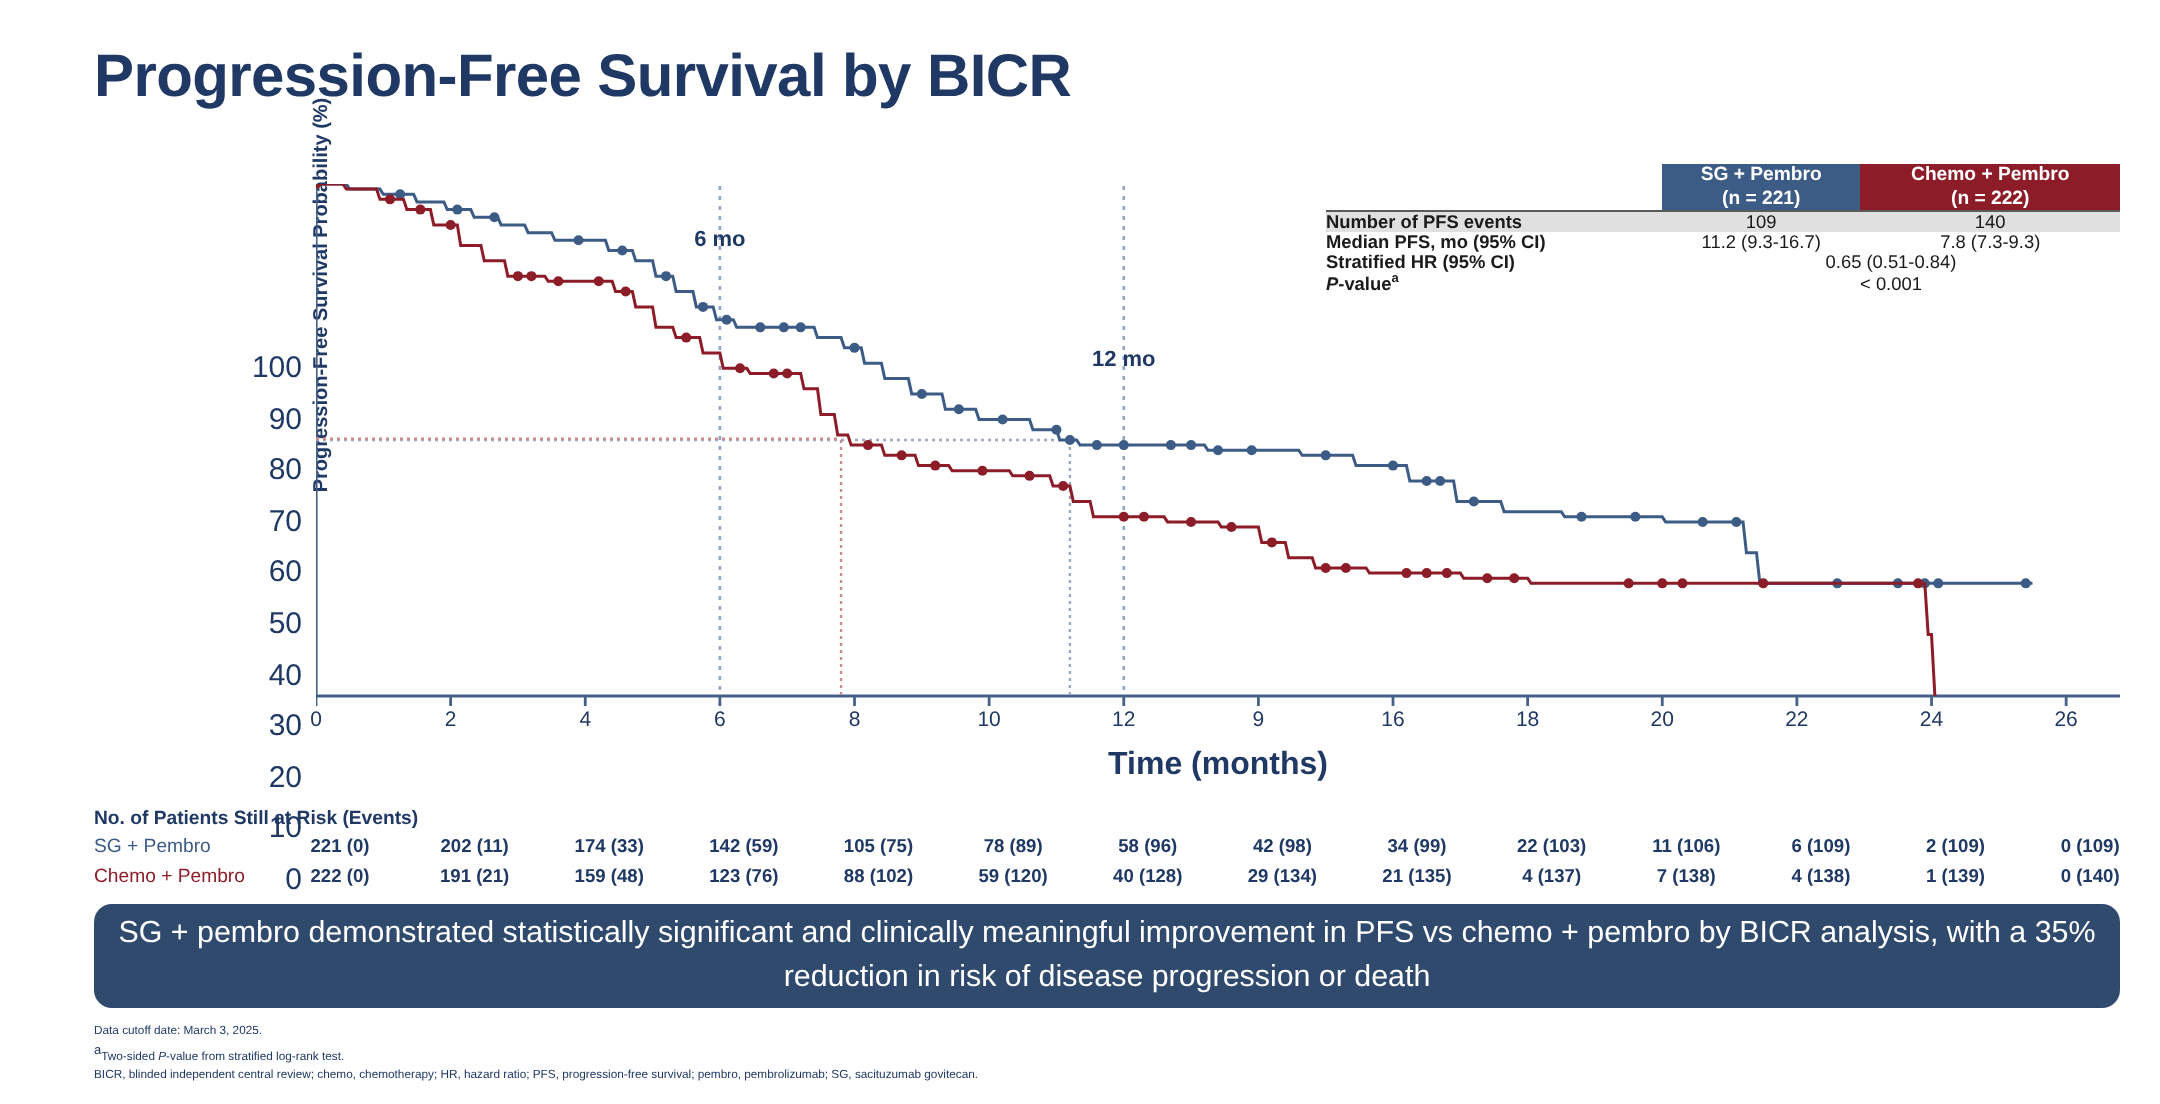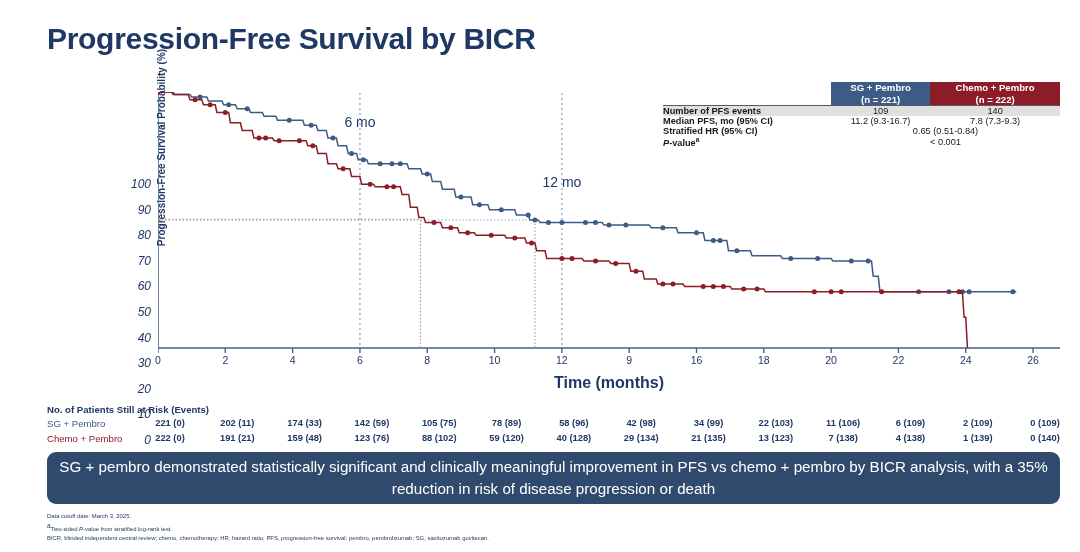--- a/index.html
+++ b/index.html
@@ -22,34 +22,33 @@
   #plot-svg{position:absolute;left:0;top:0;}
   #axes-svg{position:absolute;left:0;top:0;}
 
   #ylabel{
     position:absolute;left:-112px;top:50px;width:230px;
     transform:rotate(-90deg);transform-origin:center center;
     text-align:center;font-size:10px;font-weight:bold;color:#1f3864;
   }
   .ytick{
     position:absolute;right:calc(100% + 7px);
-    font-size:12px;color:#1f3864;white-space:nowrap;
+    font-size:15px;color:#1f3864;white-space:nowrap;
     transform:translateY(-50%);
-    font-style:italic;
   }
   .xtick{
     position:absolute;top:262px;font-size:10.5px;color:#1f3864;
     transform:translateX(-50%);white-space:nowrap;
   }
   #xlabel{
     position:absolute;top:282px;left:0;width:100%;text-align:center;
     font-size:16px;font-weight:bold;color:#1f3864;
   }
   .mo-annot{
-    position:absolute;font-size:14px;font-weight:normal;color:#1f3864;
+    position:absolute;font-size:11px;font-weight:bold;color:#1f3864;
     transform:translateX(-50%);white-space:nowrap;
   }
 
   
   #results-table{
     position:absolute;left:663px;top:82px;width:397px;
     border-collapse:collapse;font-size:9.2px;color:#1a1a1a;
   }
   #results-table td,#results-table th{padding:0;vertical-align:middle;}
   .rt-head-blank{width:168px;}
@@ -311,21 +310,21 @@
           <div class="risk-name red">Chemo + Pembro</div>
           <div class="risk-cell" style="left: 123px;">222 (0)</div>
           <div class="risk-cell" style="left: 190.313px;">191 (21)</div>
           <div class="risk-cell" style="left: 257.627px;">159 (48)</div>
           <div class="risk-cell" style="left: 324.94px;">123 (76)</div>
           <div class="risk-cell" style="left: 392.254px;">88 (102)</div>
           <div class="risk-cell" style="left: 459.567px;">59 (120)</div>
           <div class="risk-cell" style="left: 526.881px;">40 (128)</div>
           <div class="risk-cell" style="left: 594.194px;">29 (134)</div>
           <div class="risk-cell" style="left: 661.507px;">21 (135)</div>
-          <div class="risk-cell" style="left: 728.821px;">13 (123)</div>
+          <div class="risk-cell" style="left: 728.821px;">4 (137)</div>
           <div class="risk-cell" style="left: 796.134px;">7 (138)</div>
           <div class="risk-cell" style="left: 863.448px;">4 (138)</div>
           <div class="risk-cell" style="left: 930.761px;">1 (139)</div>
           <div class="risk-cell" style="left: 998.075px;">0 (140)</div>
         </div>
       </div>
   </div>
 
   <div id="banner">
     <span>SG + pembro demonstrated statistically significant and clinically meaningful improvement in PFS vs chemo + pembro by BICR analysis, with a 35% reduction in risk of disease progression or death</span>

